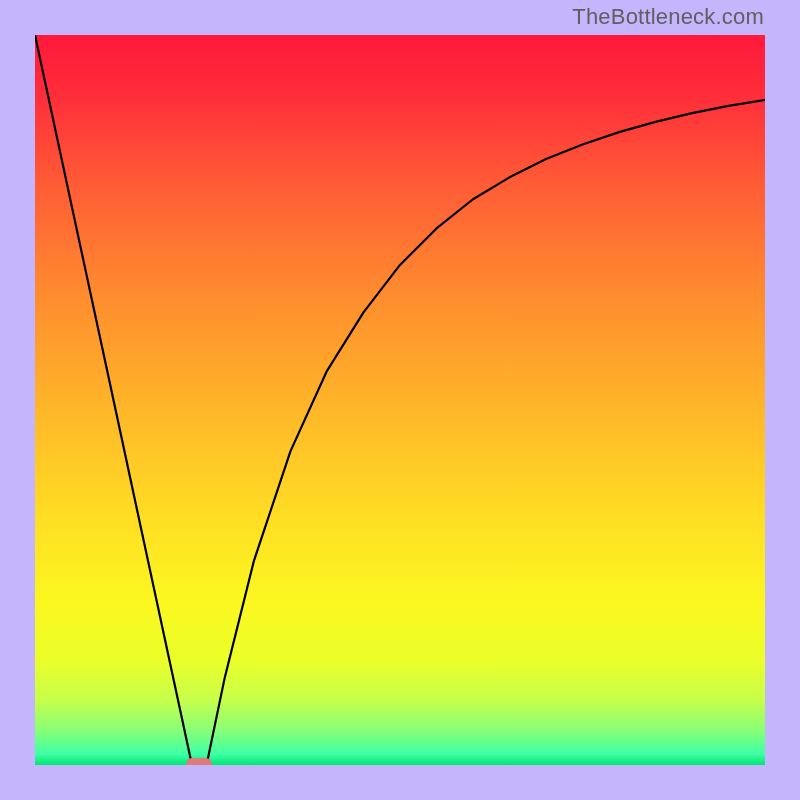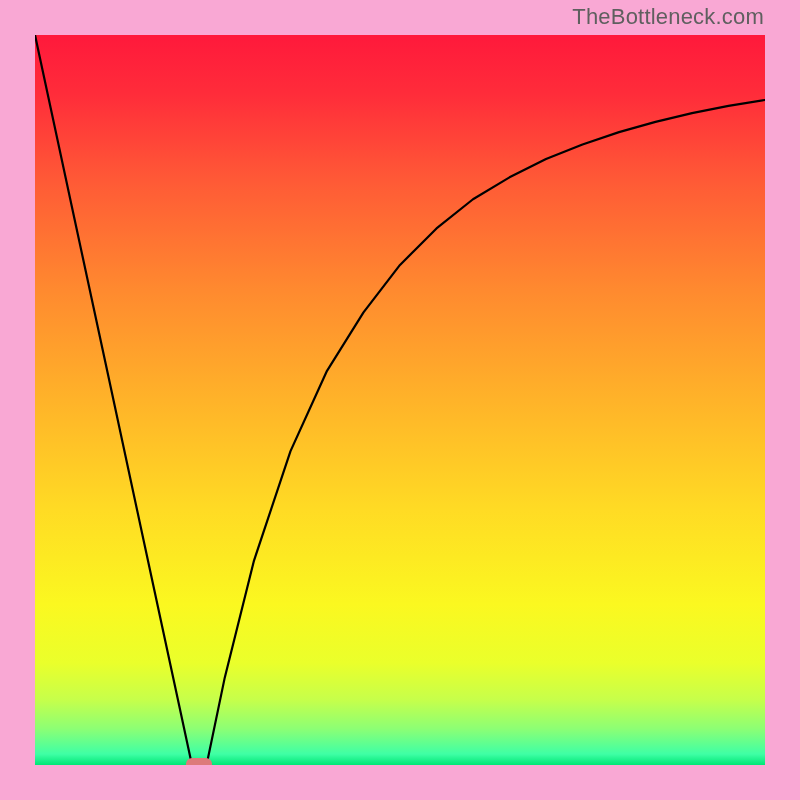--- a/index.html
+++ b/index.html
@@ -8,21 +8,21 @@
     width: 800px;
     height: 800px;
     overflow: hidden;
     background: #000;
     font-family: Arial, Helvetica, sans-serif;
   }
   .frame {
     position: relative;
     width: 800px;
     height: 800px;
-    background: #f9a8d4;
+    background: #c4b5fd;
   }
   .plot-area {
     position: absolute;
     left: 35px;
     top: 35px;
     width: 730px;
     height: 730px;
     overflow: hidden;
   }
   .gradient-bg {

